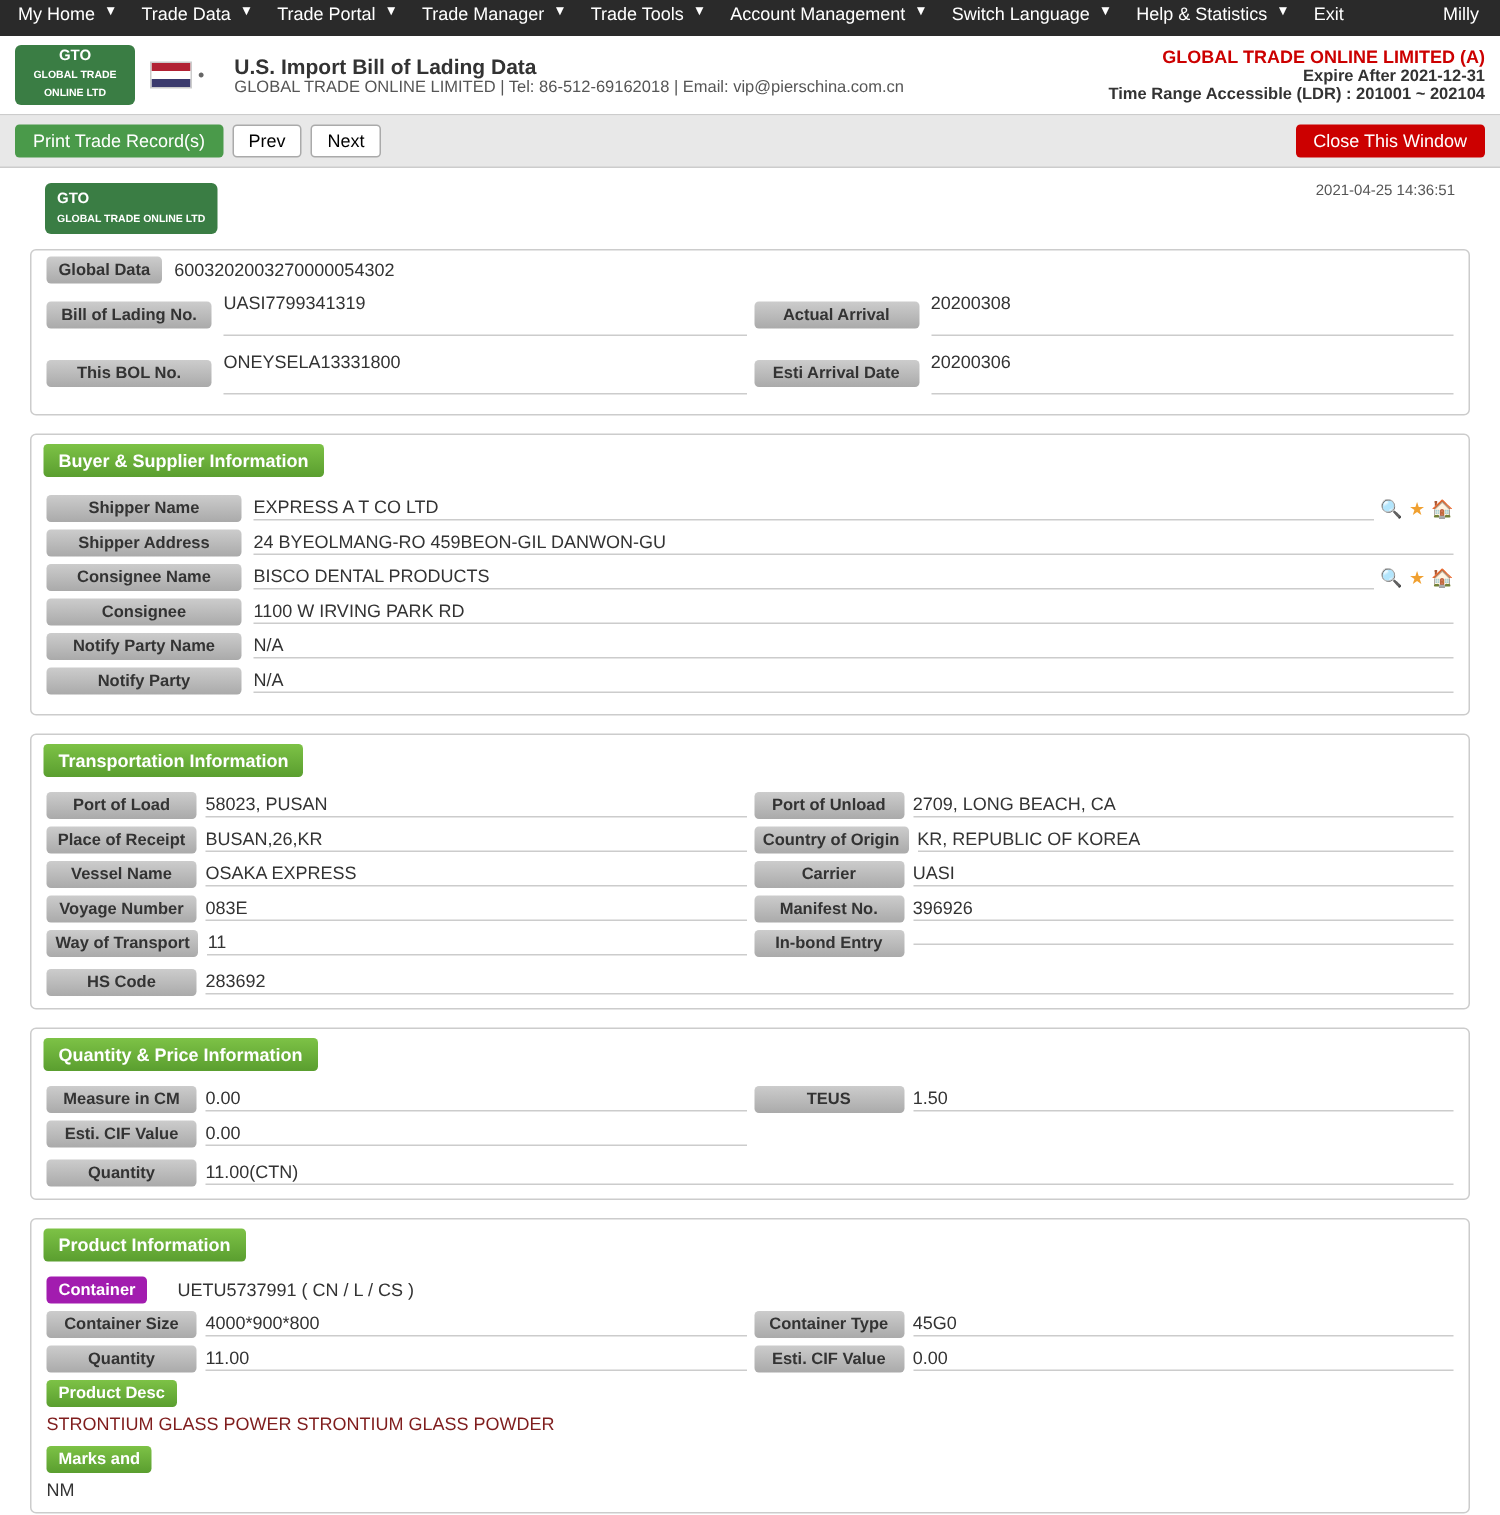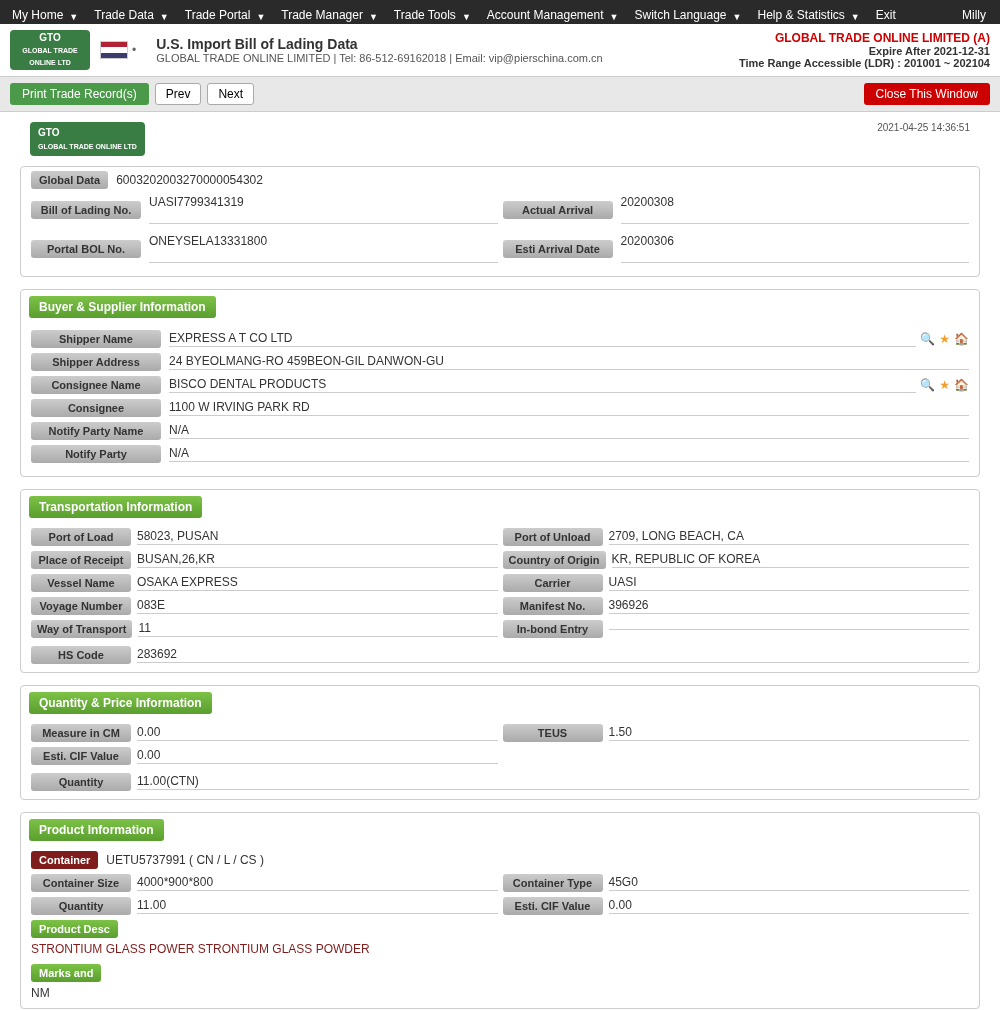--- a/index.html
+++ b/index.html
@@ -75,34 +75,34 @@
 
     
     .qty-grid { display: grid; grid-template-columns: 1fr 1fr; gap: 5px; padding: 4px 10px 8px; }
     .qty-row { display: flex; align-items: center; }
     .qty-label { background: linear-gradient(to bottom, #ccc, #aaa); color: #333; font-size: 11px; padding: 3px 6px; border-radius: 3px; font-weight: bold; margin-right: 6px; white-space: nowrap; min-width: 100px; text-align: center; }
     .qty-value { font-size: 12px; color: #333; border-bottom: 1px solid #ccc; flex: 1; padding-bottom: 1px; }
 
     
     .product-content { padding: 4px 10px 8px; }
     .container-row { display: flex; align-items: center; margin-bottom: 5px; }
-    .container-badge { background: #7f1d1d; color: #fff; font-weight: bold; font-size: 11px; padding: 3px 8px; border-radius: 3px; margin-right: 8px; }
+    .container-badge { background: #a21caf; color: #fff; font-weight: bold; font-size: 11px; padding: 3px 8px; border-radius: 3px; margin-right: 20px; }
     .container-value { font-size: 12px; color: #333; }
     .product-grid { display: grid; grid-template-columns: 1fr 1fr; gap: 5px; margin-bottom: 5px; }
     .p-row { display: flex; align-items: center; }
     .p-label { background: linear-gradient(to bottom, #ccc, #aaa); color: #333; font-size: 11px; padding: 3px 6px; border-radius: 3px; font-weight: bold; margin-right: 6px; white-space: nowrap; min-width: 100px; text-align: center; }
     .p-value { font-size: 12px; color: #333; border-bottom: 1px solid #ccc; flex: 1; padding-bottom: 1px; }
     .product-desc-label { background: linear-gradient(to bottom, #7dc246, #5a9e2f); color: #fff; font-weight: bold; font-size: 11px; padding: 3px 8px; border-radius: 3px; display: inline-block; margin-bottom: 4px; }
     .product-desc-text { font-size: 12px; color: #7f1d1d; margin-bottom: 8px; }
     .marks-label { background: linear-gradient(to bottom, #7dc246, #5a9e2f); color: #fff; font-weight: bold; font-size: 11px; padding: 3px 8px; border-radius: 3px; display: inline-block; margin-bottom: 4px; }
     .marks-value { font-size: 12px; color: #333; }
 
     
     .record-nav { display: flex; align-items: center; padding: 6px 20px; background: #f5f5f5; border-top: 1px solid #ddd; font-size: 12px; }
-    .nav-item { color: #fff; font-size: 12px; padding: 0 6px; cursor: pointer; height: 20px; display: flex; align-items: flex-end; }
+    .nav-item { color: #fff; font-size: 12px; padding: 0 6px; cursor: pointer; height: 20px; display: flex; align-items: flex-start; }
     .nav-arrow { font-size: 9px; margin-left: 2px; }
   </style>
 </head>
 <body>
 
 <div class="top-nav">
   <span class="nav-item">My Home <span class="nav-arrow">▼</span></span>
   <span class="nav-item">Trade Data <span class="nav-arrow">▼</span></span>
   <span class="nav-item">Trade Portal <span class="nav-arrow">▼</span></span>
   <span class="nav-item">Trade Manager <span class="nav-arrow">▼</span></span>
@@ -158,21 +158,21 @@
     <div style="display:grid;grid-template-columns:1fr 1fr;gap:5px;padding:0 10px 8px;">
       <div class="info-row">
         <span class="info-label">Bill of Lading No.</span>
         <span class="info-value">UASI7799341319</span>
       </div>
       <div class="info-row">
         <span class="info-label">Actual Arrival</span>
         <span class="info-value">20200308</span>
       </div>
       <div class="info-row">
-        <span class="info-label">Portal BOL No.</span>
+        <span class="info-label">This BOL No.</span>
         <span class="info-value">ONEYSELA13331800</span>
       </div>
       <div class="info-row">
         <span class="info-label">Esti Arrival Date</span>
         <span class="info-value">20200306</span>
       </div>
     </div>
   </div>
 
   <div class="section-card buyer-section">

